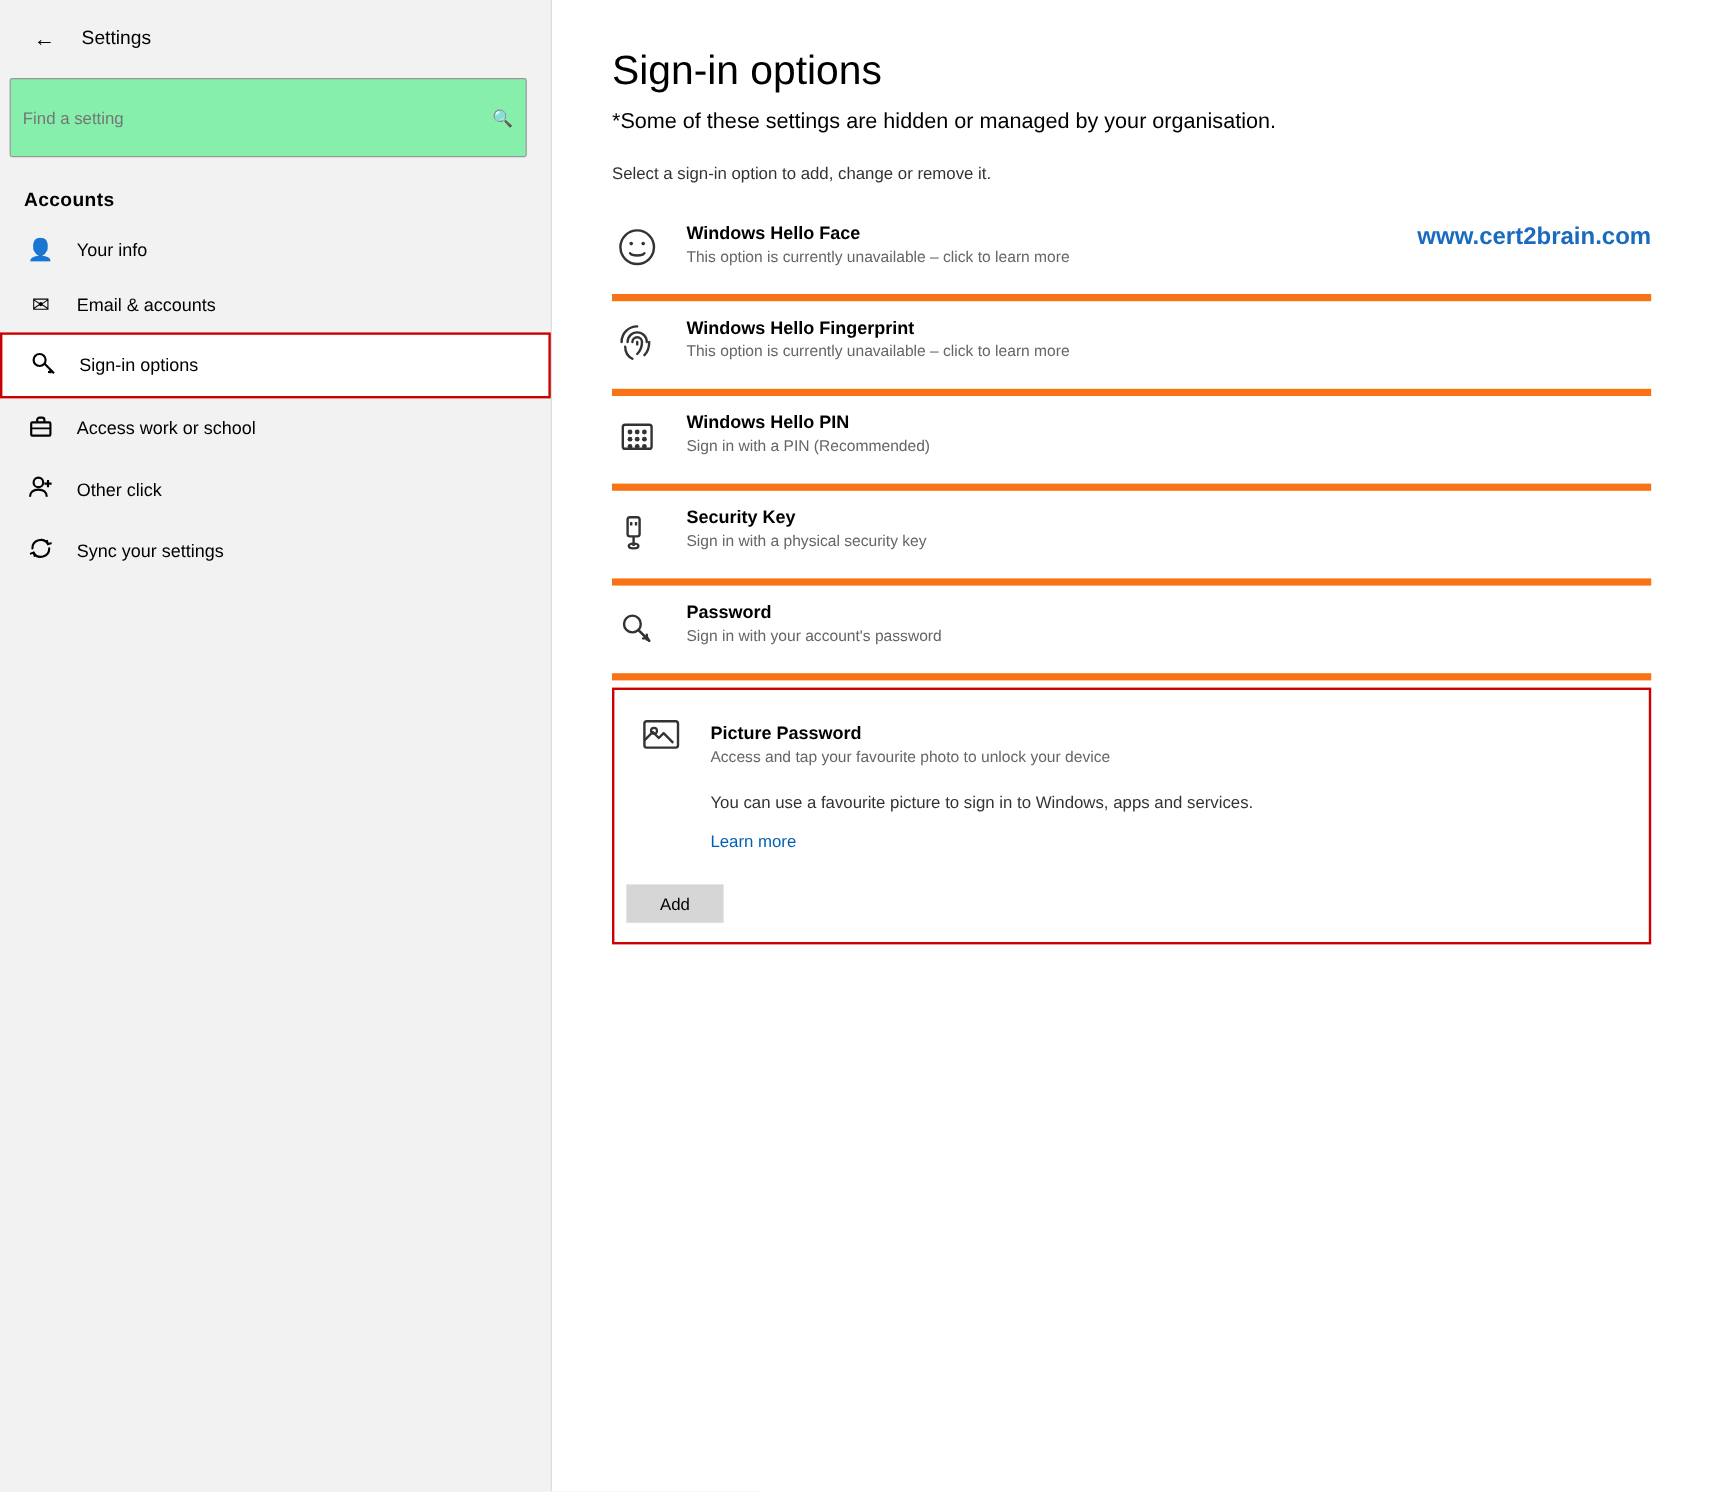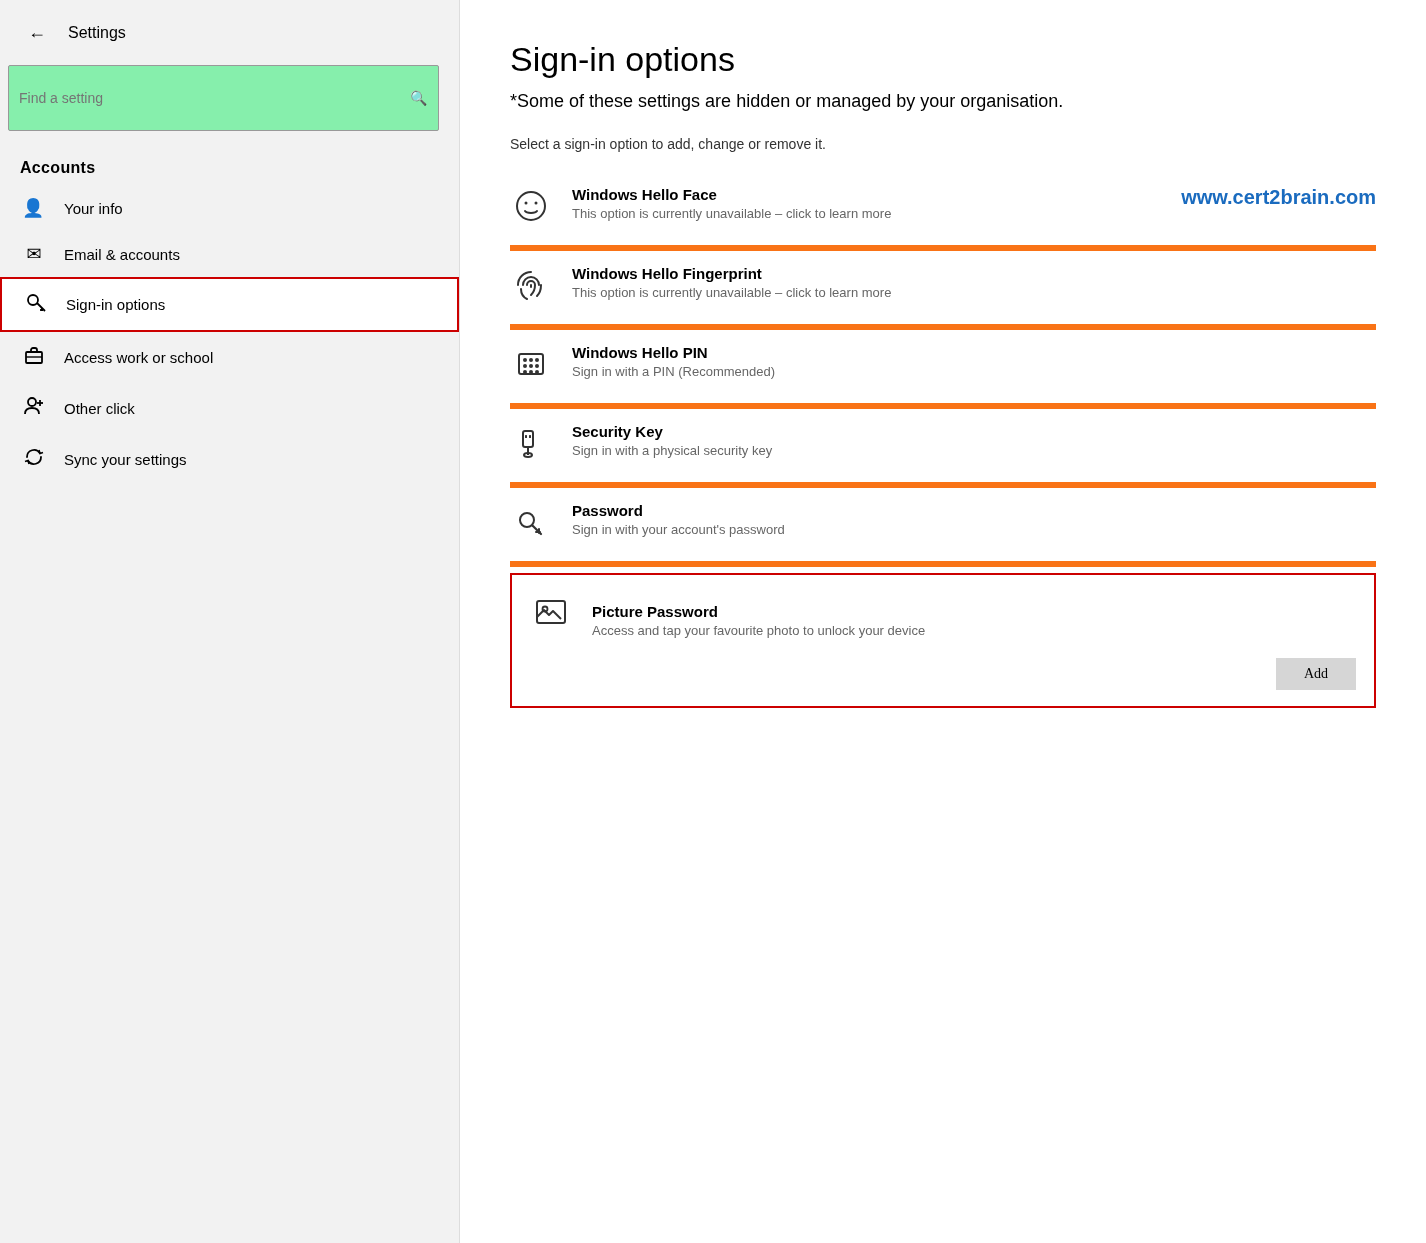--- a/index.html
+++ b/index.html
@@ -214,23 +214,22 @@
       color: #0060b4;
       font-size: 14px;
       cursor: pointer;
       text-decoration: none;
       display: inline-block;
       margin-bottom: 18px;
     }
 
     .add-button-row {
       display: flex;
-      justify-content: flex-end;
-      padding: 10px 18px 16px 26px;
-      font-family: Liberation Serif, serif;
+      justify-content: flex-start;
+      padding: 10px 18px 16px 10px;
     }
 
     .add-btn {
       background: #d6d6d6;
       border: none;
       padding: 8px 28px;
       font-size: 14px;
       cursor: pointer;
       font-family: inherit;
       color: #000;
@@ -409,17 +408,21 @@
           <rect x="4" y="6" width="28" height="22" rx="2" stroke="#333" stroke-width="2" fill="none"></rect>
           <path d="M4 22l7-7 5 5 4-4 8 8" stroke="#333" stroke-width="2" fill="none" stroke-linejoin="round"></path>
           <circle cx="12" cy="14" r="2.5" stroke="#333" stroke-width="1.8" fill="none"></circle>
         </svg>
       </div>
       <div class="option-content">
         <div class="option-title">Picture Password</div>
         <div class="option-desc">Access and tap your favourite photo to unlock your device</div>
       </div>
     </div>
+    <div class="picture-password-body">
+      <p>You can use a favourite picture to sign in to Windows, apps and services.</p>
+      <a class="learn-more-link">Learn more</a>
+    </div>
     <div class="add-button-row">
       <button class="add-btn">Add</button>
     </div>
   </div>
 </main>
 
 </body></html>

